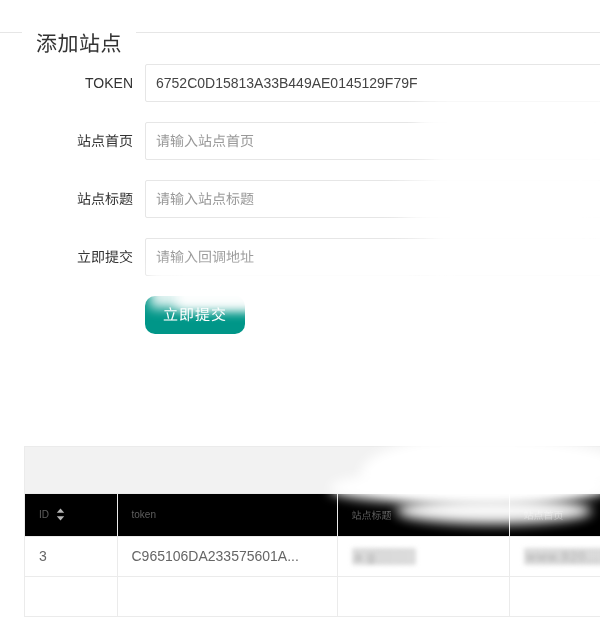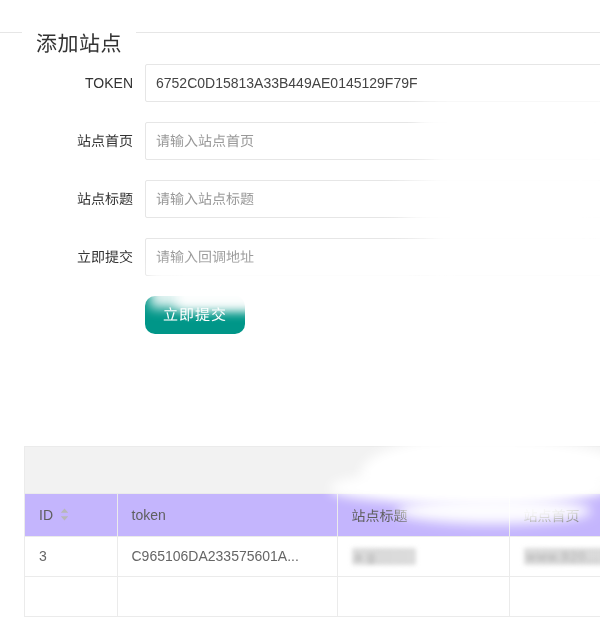--- a/index.html
+++ b/index.html
@@ -160,23 +160,23 @@
     border-bottom: 1px solid #ebebeb;
     padding: 0 14px;
     text-align: left;
     font-weight: normal;
     box-sizing: border-box;
     overflow: hidden;
     white-space: nowrap;
   }
   table.data-table thead th {
     height: 42px;
-    background: #c4b5fd;
+    background: #000000;
     color: #5f5f5f;
-    font-size: 14px;
+    font-size: 10px;
   }
   table.data-table tbody td {
     height: 40px;
     background: #ffffff;
     color: #666666;
   }
   .col-id    { width: 92px; }
   .col-token { width: 220px; }
   .col-title { width: 172px; }
   .col-home  { width: 116px; }

